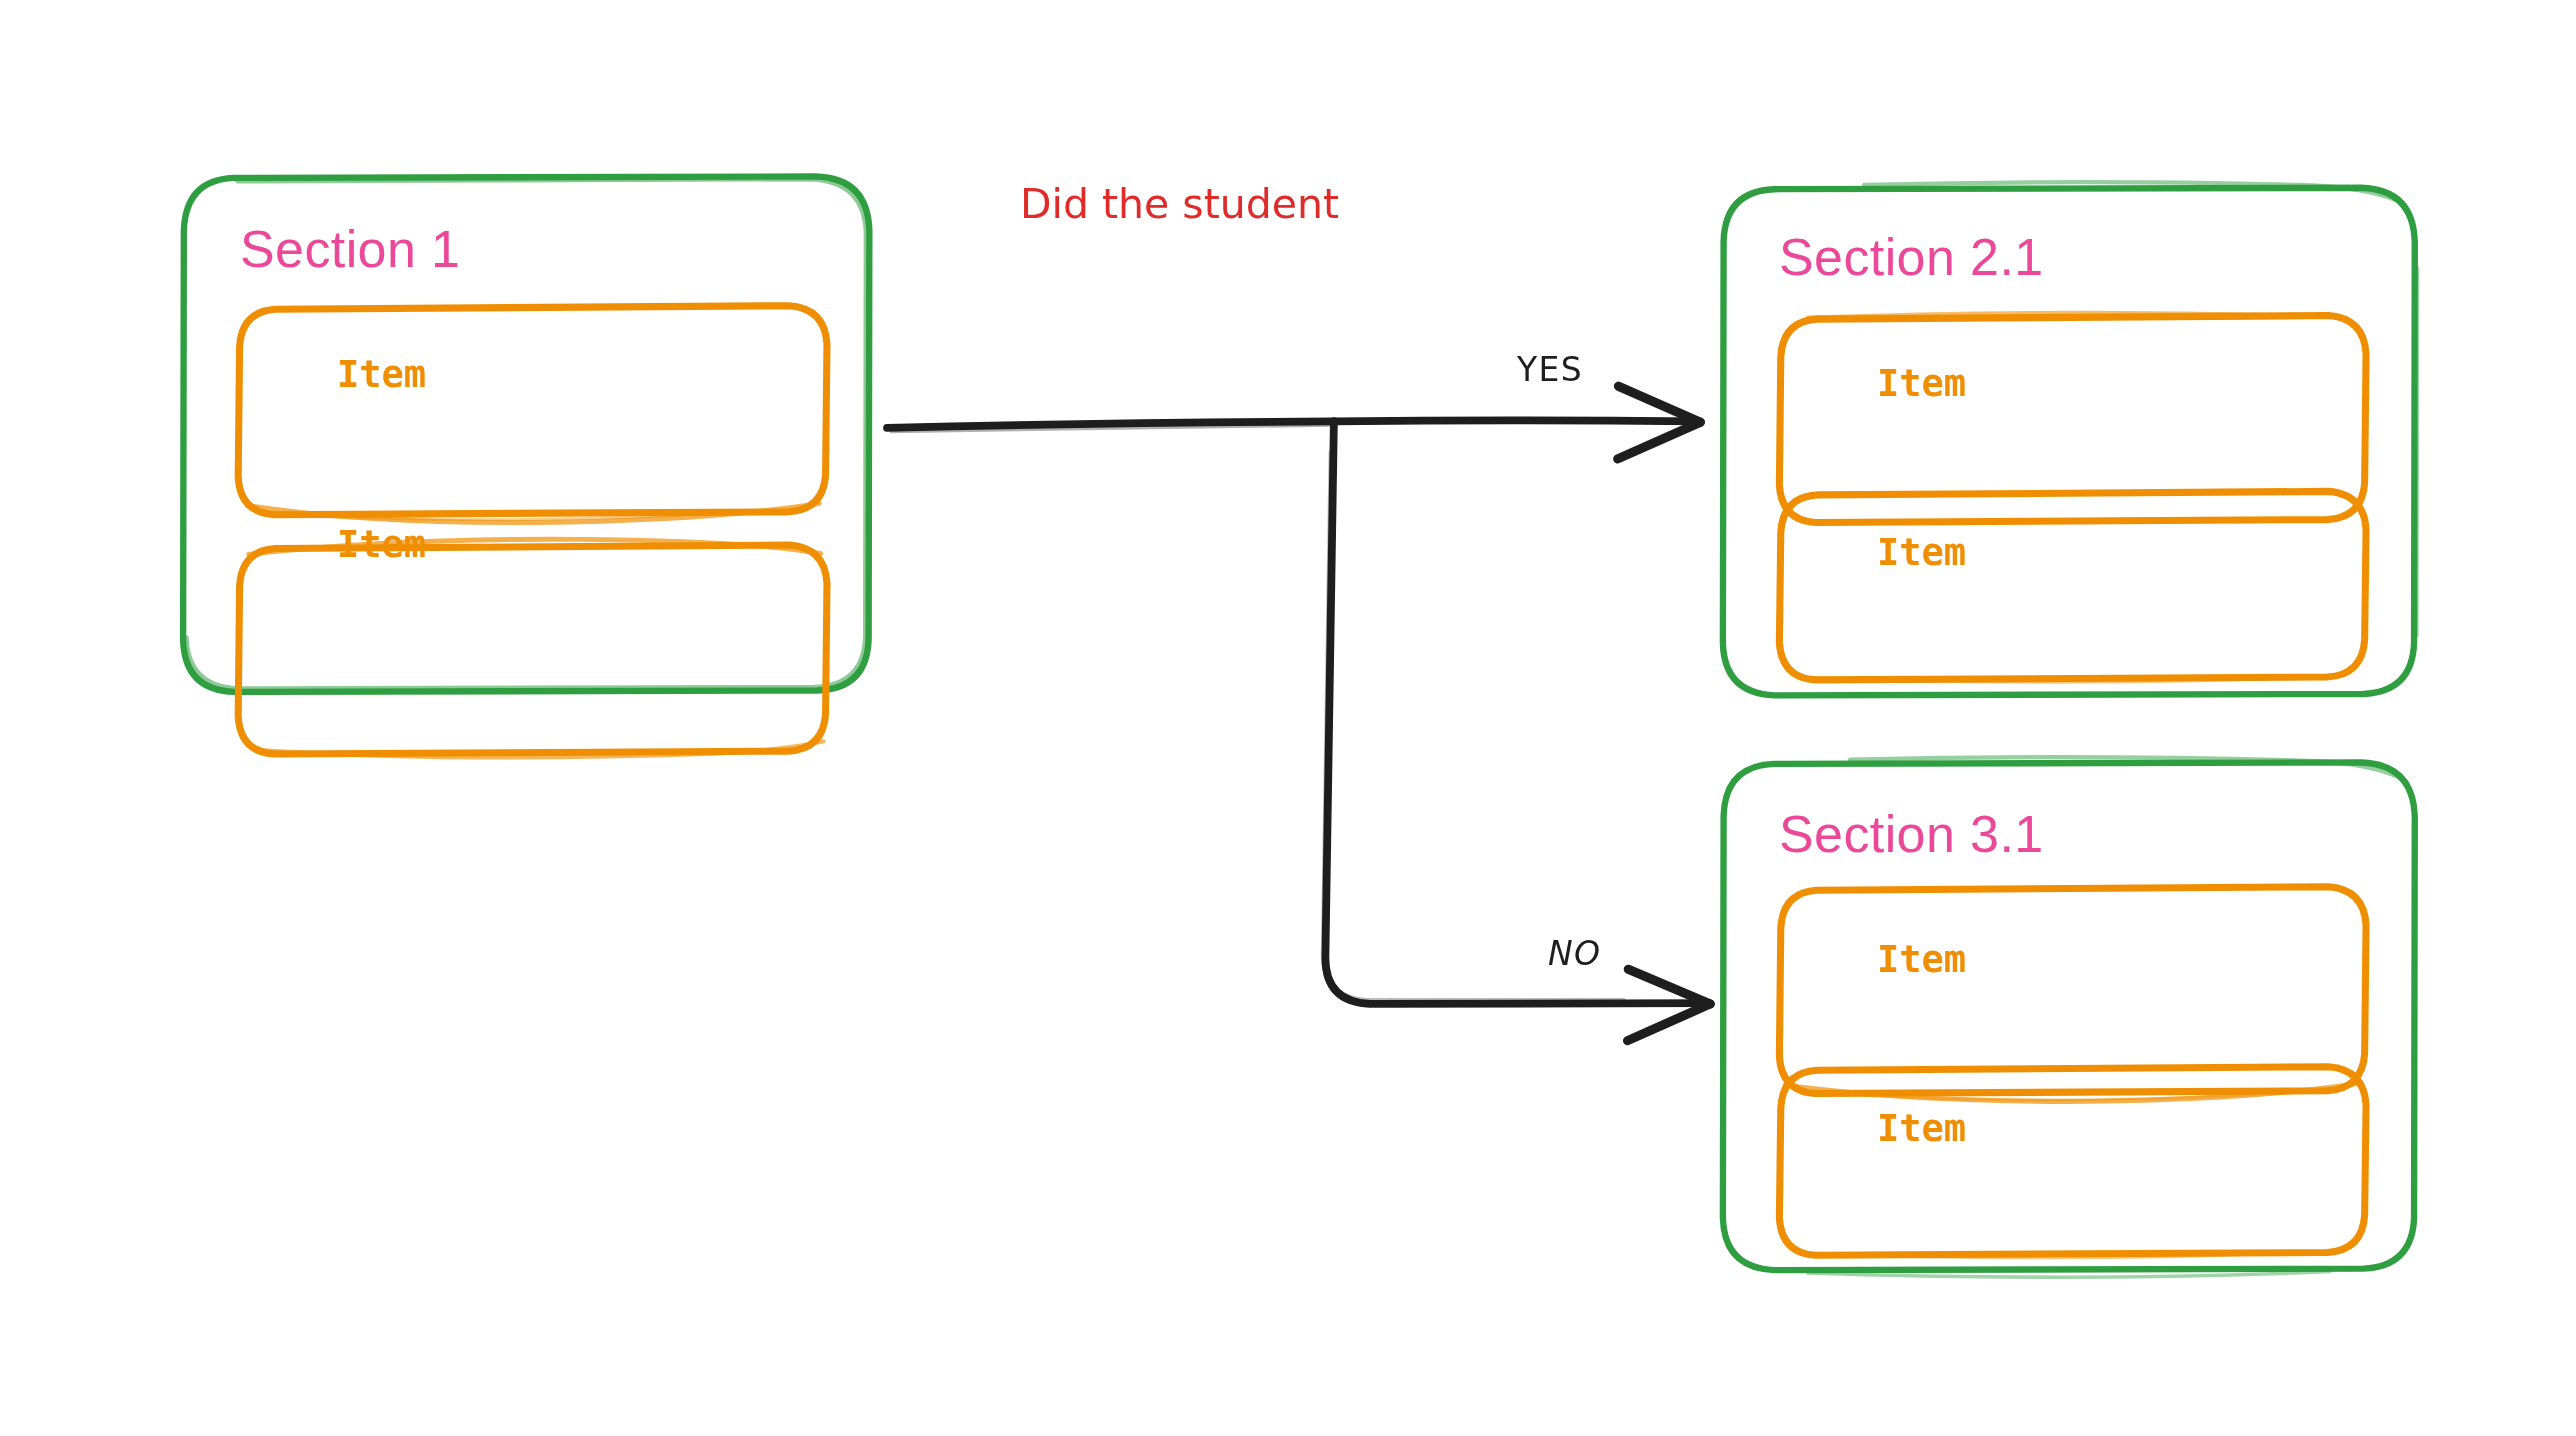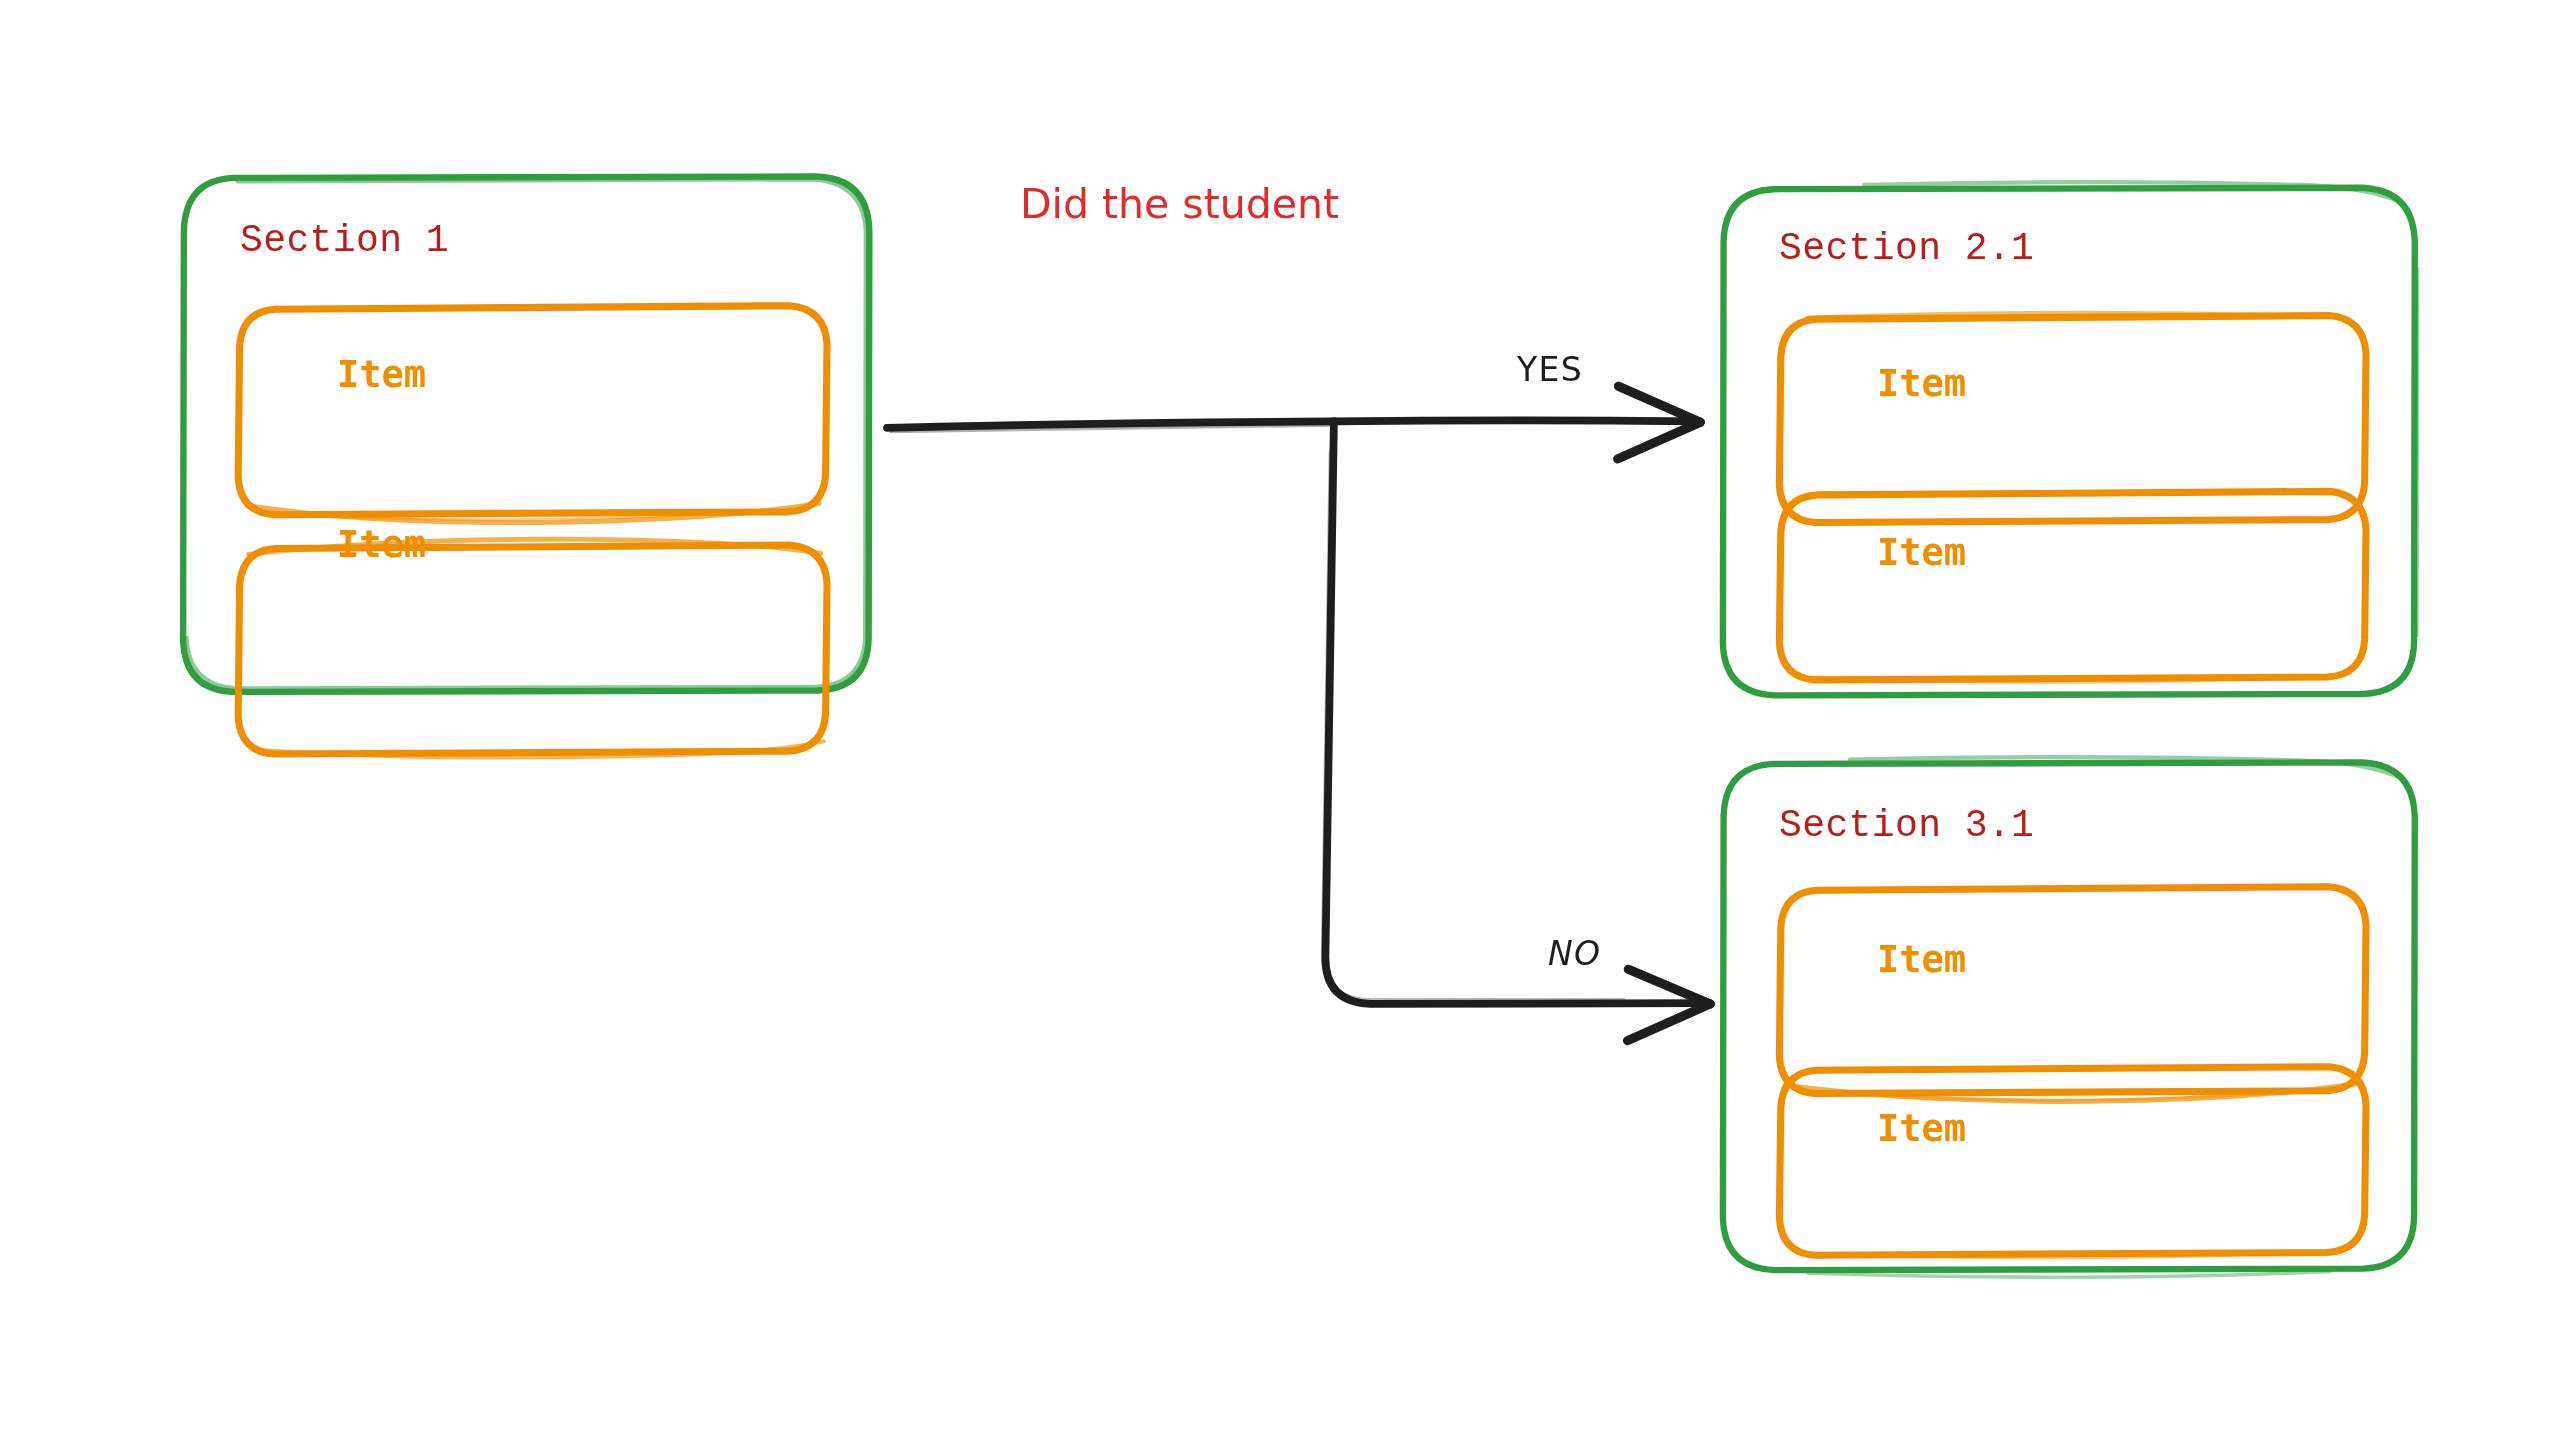--- a/index.html
+++ b/index.html
@@ -15,25 +15,25 @@
     font-family: "DejaVu Sans", sans-serif;
   }
   #canvas {
     position: absolute;
     top: 0; left: 0;
     width: 2576px;
     height: 1436px;
   }
   .section-title {
     position: absolute;
-    color: #b91c1c;
-    font-size: 38px;
+    color: #ec4899;
+    font-size: 52px;
     letter-spacing: 0.4px;
     white-space: nowrap;
-    font-family: Liberation Mono, monospace;
+    font-family: Liberation Sans, sans-serif;
   }
   
   .item-label {
     position: absolute;
     color: #ef8e00;
     font-size: 37px;
     white-space: nowrap;
     font-family: "DejaVu Sans Mono", monospace;
     font-weight: 700;
     margin-left: 47px;

